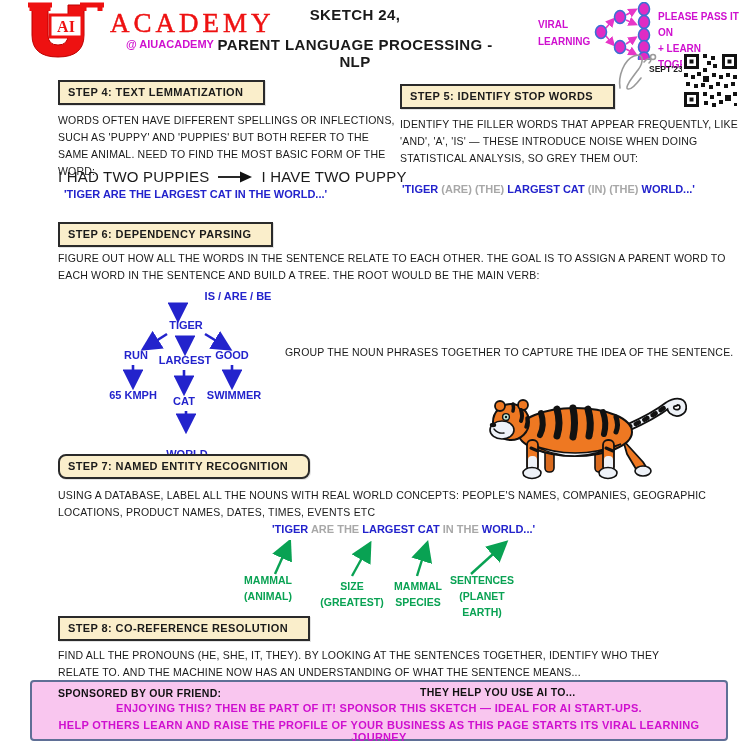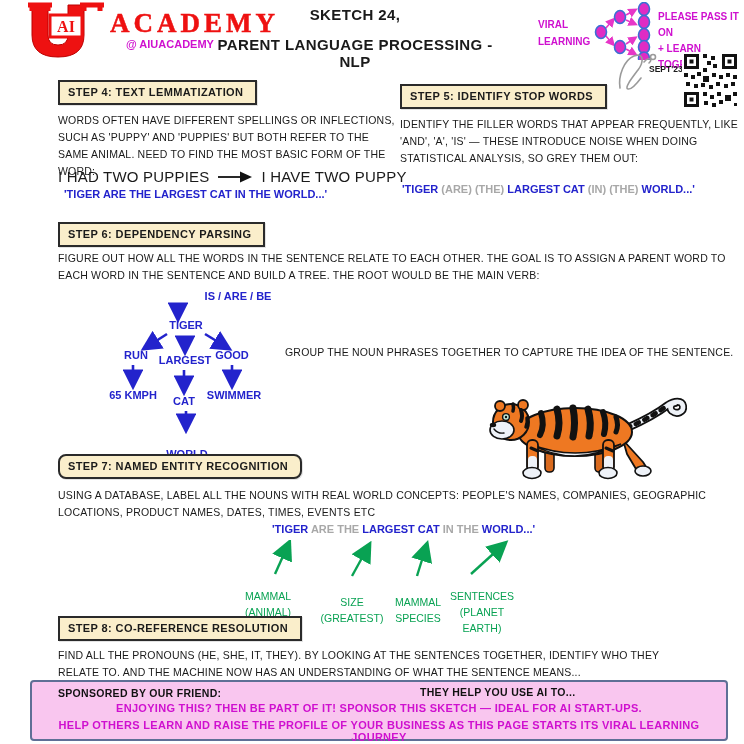--- a/index.html
+++ b/index.html
@@ -4,31 +4,31 @@
 <style>
   html,body{margin:0;padding:0;}
   #canvas{
     position:relative; width:744px; height:744px; background:#ffffff;
     font-family:"Liberation Sans", sans-serif; color:#1a1a1a; overflow:hidden;
   }
   .abs{position:absolute;}
   .hand{font-family:"Liberation Sans", sans-serif; letter-spacing:.3px;}
   .body-text{font-size:10.5px; line-height:17px; letter-spacing:.2px;}
   .step-box{
-    background:#faeecb; border:2px solid #2a2a2a; padding:4px 12px 5px 8px;
+    background:#faeecb; border:2px solid #2a2a2a; padding:4px 20px 5px 8px;
     font-size:11px; font-weight:bold; letter-spacing:.4px; white-space:nowrap;
     box-shadow:1px 1px 0 #2a2a2a22;
   }
   .blue{color:#2323cc; font-weight:bold;}
   .grey{color:#a8a8a8; font-weight:bold;}
   .magenta{color:#cf10cf; font-weight:bold;}
   .tree-word{position:absolute; transform:translateX(-50%); color:#2323cc; font-weight:bold; font-size:11px; white-space:nowrap;}
-  .ner-label{position:absolute; transform:translateX(-50%); color:#09a253; font-weight:normal; font-size:10.5px; line-height:16px; text-align:center;margin-top:16px;}
+  .ner-label{position:absolute; transform:translateX(-50%); color:#09a253; font-weight:bold; font-size:10.5px; line-height:16px; text-align:center;}
   .brand-word{
-    font-family:"Liberation Serif", serif; font-weight:bold; color:#ee1111;
+    font-family:"Liberation Serif", serif; font-weight:normal; color:#ee1111;
     font-size:27px; letter-spacing:4px; -webkit-text-stroke:.5px #ee1111;
   }
   .title-line{font-size:15px; font-weight:bold; letter-spacing:.4px;}
   .sponsor-box{
     background:#f9c6ef; border:2px solid #5f6f96; border-radius:4px;
     width:694px; height:57px;
   }
   .sponsor-black{font-size:10.5px; font-weight:bold; letter-spacing:.3px; color:#111;}
   .sponsor-magenta{color:#cf10cf; font-weight:bold; font-size:11px; letter-spacing:.3px; text-align:center; width:100%;}
   .example-row{display:flex; align-items:center; gap:8px; font-size:15px; letter-spacing:.2px;}

